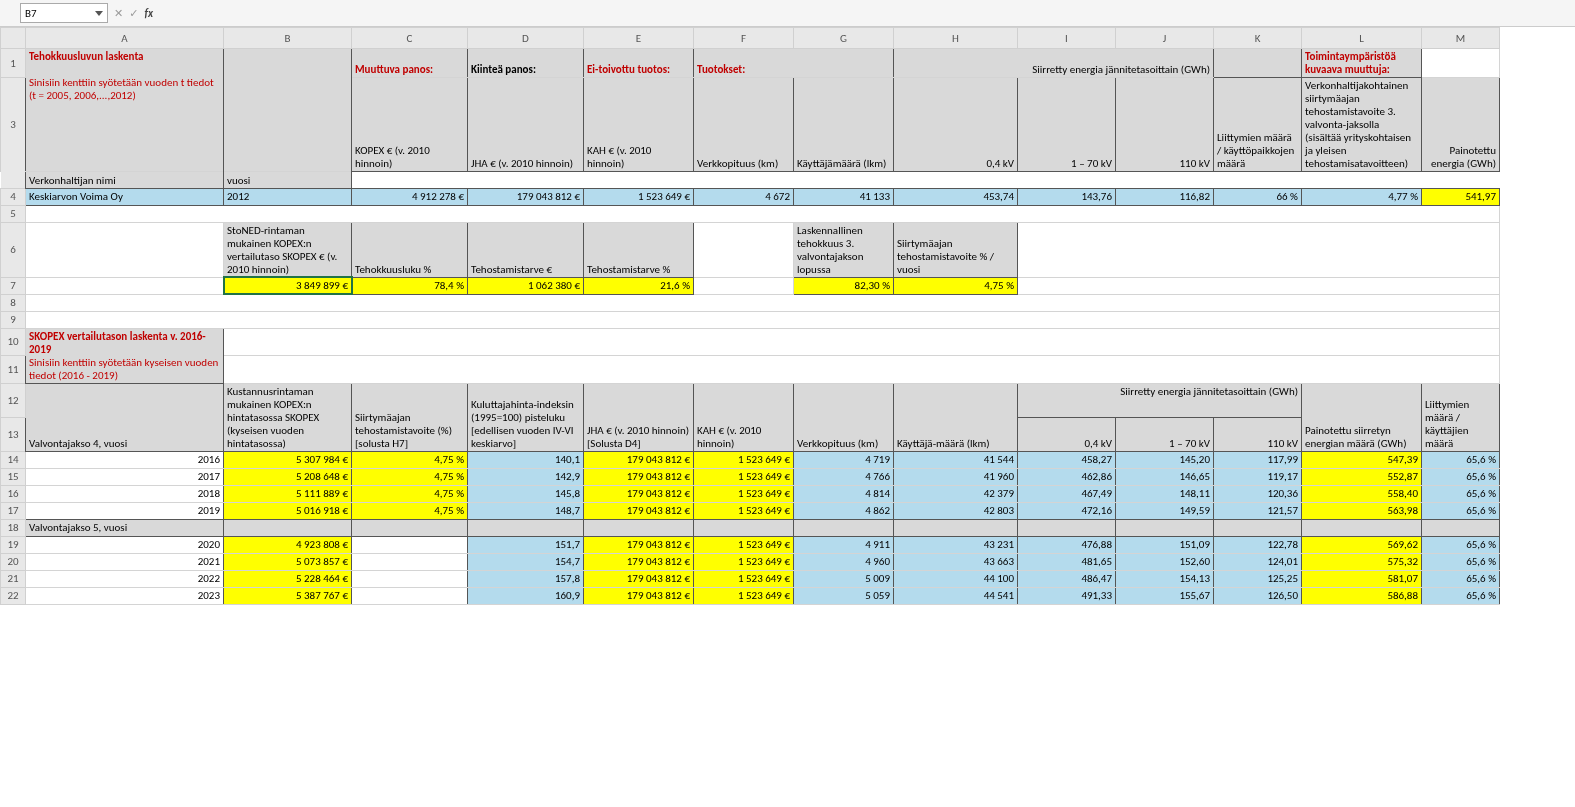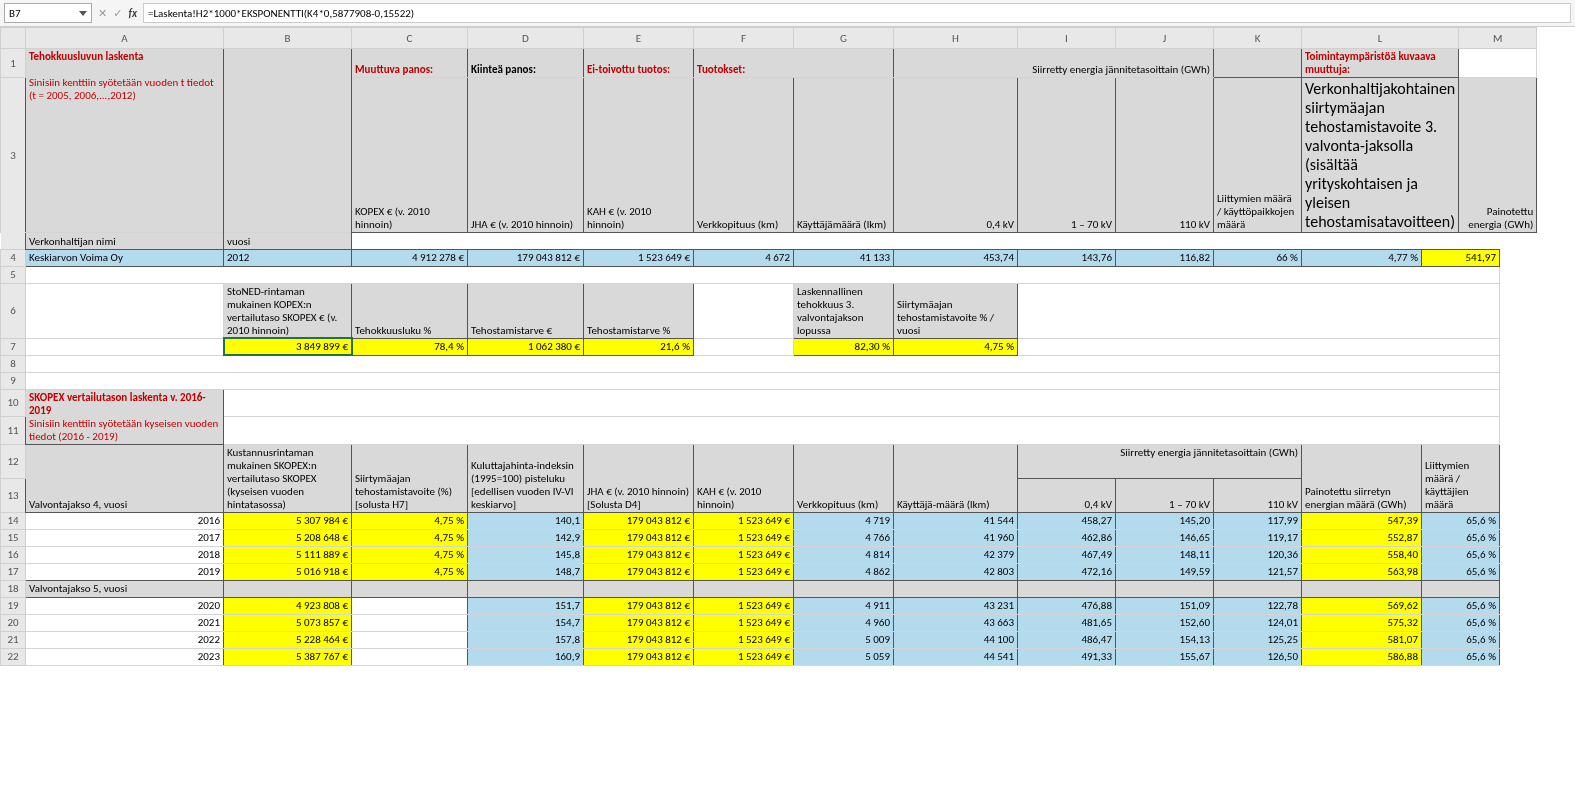--- a/index.html
+++ b/index.html
@@ -9,21 +9,21 @@
   font-size: 11px;
   background: #fff;
   color: #000;
 }
 .formula-bar {
   display: flex;
   align-items: center;
   height: 22px;
   border-bottom: 1px solid #ccc;
   background: #f5f5f5;
-  padding: 2px 4px;
+  padding: 2px 20px;
 }
 .name-box {
   width: 78px;
   height: 18px;
   border: 1px solid #aaa;
   background: #fff;
   padding: 0 4px;
   font-size: 11px;
   display: flex;
   align-items: center;
@@ -119,23 +119,20 @@
 <div class="formula-bar">
   <div class="name-box">
     <span>B7</span>
     <span class="dd"></span>
   </div>
   <div class="fx-icons">
     <span>✕</span>
     <span>✓</span>
     <span class="fx">fx</span>
   </div>
-  <div class="formula-input">
-    <span>=Laskenta!H2*1000*EKSPONENTTI(K4*0,5877908-0,15522)</span>
-  </div>
 </div>
 
 <div class="grid-wrap">
 <table class="grid">
 <colgroup>
   <col style="width:22px">
   <col class="cw-A">
         <col class="cw-B">
         <col class="cw-C">
         <col class="cw-D">
@@ -189,21 +186,21 @@
   <th class="rowhead">3</th>
   <td class="hdr-gray b-box la tall" style="vertical-align:bottom">KOPEX € (v. 2010 hinnoin)</td>
   <td class="hdr-gray b-box la" style="vertical-align:bottom">JHA € (v. 2010 hinnoin)</td>
   <td class="hdr-gray b-box la" style="vertical-align:bottom">KAH € (v. 2010 hinnoin)</td>
   <td class="hdr-gray b-box la" style="vertical-align:bottom">Verkkopituus (km)</td>
   <td class="hdr-gray b-box la" style="vertical-align:bottom">Käyttäjämäärä (lkm)</td>
   <td class="hdr-gray b-box ca" style="vertical-align:bottom">0,4 kV</td>
   <td class="hdr-gray b-box ca" style="vertical-align:bottom">1 – 70 kV</td>
   <td class="hdr-gray b-box ca" style="vertical-align:bottom">110 kV</td>
   <td class="hdr-gray b-box la" style="vertical-align:bottom">Liittymien määrä / käyttöpaikkojen määrä</td>
-  <td class="hdr-gray b-box la" style="vertical-align:bottom;font-size:16px">Verkonhaltijakohtainen siirtymäajan tehostamistavoite 3. valvonta-jaksolla (sisältää yrityskohtaisen ja yleisen tehostamisatavoitteen)</td>
+  <td class="hdr-gray b-box la" style="vertical-align:bottom;font-size:11px">Verkonhaltijakohtainen siirtymäajan tehostamistavoite 3. valvonta-jaksolla (sisältää yrityskohtaisen ja yleisen tehostamisatavoitteen)</td>
   <td class="hdr-gray b-box ca" style="vertical-align:bottom">Painotettu energia (GWh)</td>
 </tr>
 
 <tr>
   
 </tr>
 
 </tbody>
 </table>
 
@@ -299,21 +296,21 @@
   <td colspan="12"></td>
 </tr>
 <tr>
           <th class="rowhead">11</th>
           <td colspan="12"></td>
         </tr>
 
 <tr>
   <th class="rowhead">12</th>
   <td rowspan="2" class="hdr-gray b-box la" style="vertical-align:bottom">Valvontajakso 4,   vuosi</td>
-  <td rowspan="2" class="hdr-gray b-box la tall" style="vertical-align:bottom">Kustannusrintaman mukainen SKOPEX:n vertailutaso SKOPEX (kyseisen vuoden hintatasossa)</td>
+  <td rowspan="2" class="hdr-gray b-box la tall" style="vertical-align:bottom">Kustannusrintaman mukainen KOPEX:n hintatasossa SKOPEX (kyseisen vuoden hintatasossa)</td>
   <td rowspan="2" class="hdr-gray b-box la" style="vertical-align:bottom">Siirtymäajan tehostamistavoite (%) [solusta H7]</td>
   <td rowspan="2" class="hdr-gray b-box la" style="vertical-align:bottom">Kuluttajahinta-indeksin (1995=100) pisteluku [edellisen vuoden IV-VI keskiarvo]</td>
   <td rowspan="2" class="hdr-gray b-box la" style="vertical-align:bottom">JHA € (v. 2010 hinnoin) [Solusta D4]</td>
   <td rowspan="2" class="hdr-gray b-box la" style="vertical-align:bottom">KAH € (v. 2010 hinnoin)</td>
   <td rowspan="2" class="hdr-gray b-box la" style="vertical-align:bottom">Verkkopituus (km)</td>
   <td rowspan="2" class="hdr-gray b-box la" style="vertical-align:bottom">Käyttäjä-määrä (lkm)</td>
   <td colspan="3" class="hdr-gray b-box ca">Siirretty energia jännitetasoittain (GWh)</td>
   <td rowspan="2" class="hdr-gray b-box la" style="vertical-align:bottom">Painotettu siirretyn energian määrä (GWh)</td>
   <td rowspan="2" class="hdr-gray b-box la" style="vertical-align:bottom">Liittymien määrä / käyttäjien määrä</td>
 </tr>

